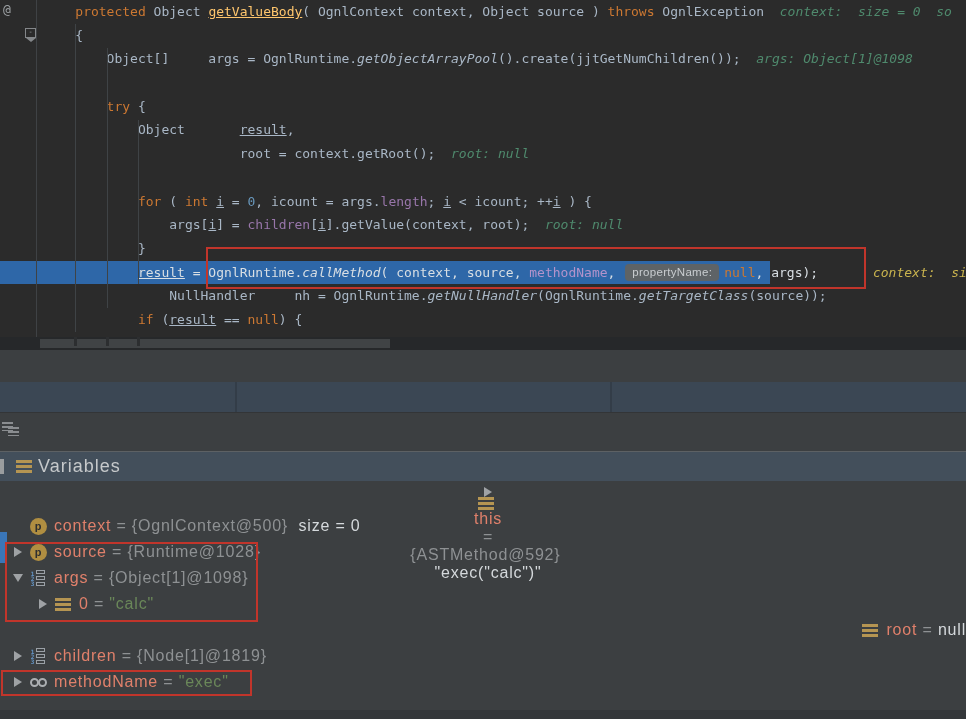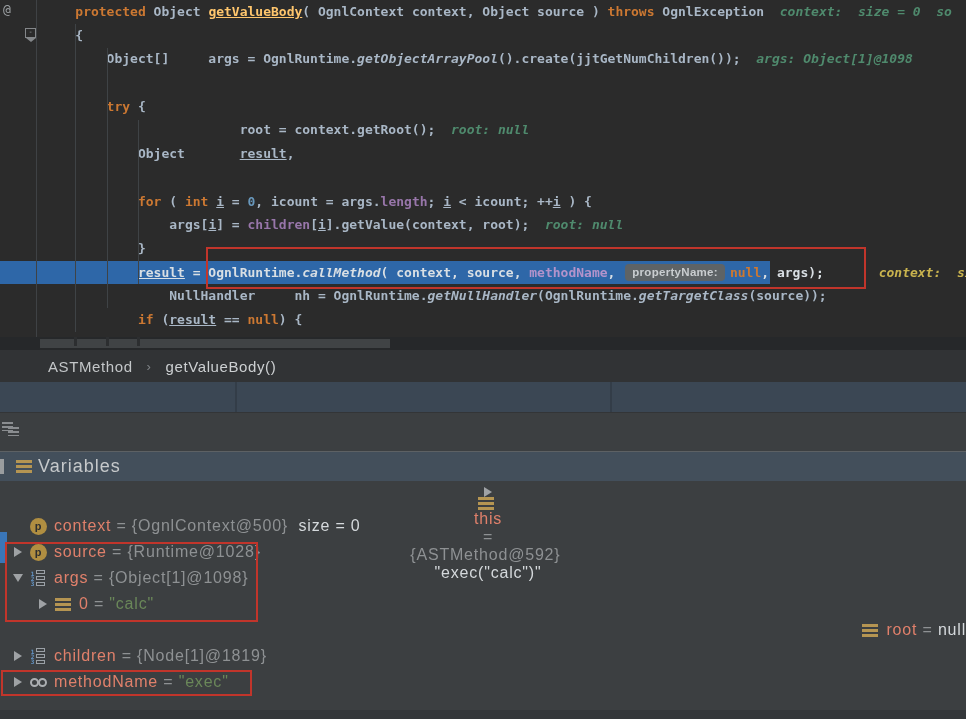--- a/index.html
+++ b/index.html
@@ -3,21 +3,21 @@
 <meta charset="utf-8">
 <style>
   html,body{margin:0;padding:0;}
   body{width:966px;height:719px;overflow:hidden;background:#3C3F41;position:relative;
        font-family:"Liberation Sans",sans-serif;}
   #app{position:absolute;inset:0;width:966px;height:719px;}
 
   
   #editor{position:absolute;left:0;top:0;width:966px;height:337px;background:var(--editor-background,#2B2B2B);
           font-family:"DejaVu Sans Mono",monospace;font-size:13px;overflow:hidden;}
-  #code-lines{position:absolute;left:0;top:0;width:770px;font-weight:bold;}
+  #code-lines{position:absolute;left:0;top:0;width:770px;}
   .code-line{height:23.7px;line-height:23.7px;white-space:pre;padding-left:44px;color:#A9B7C6;}
   .code-line.exec{background:var(--execution-line,#2E67A8);}
   .tk-pl{color:#A9B7C6;}
   .tk-kw{color:var(--keyword,#CC7832);}
   .tk-decl{color:#FFC66D;text-decoration:underline;}
   .tk-it{color:#A9B7C6;font-style:italic;}
   .tk-und{color:#A9B7C6;text-decoration:underline;}
   .tk-fld{color:var(--field,#9876AA);}
   .tk-num{color:#6897BB;}
   .exec .tk-pl,.exec .tk-und,.exec .tk-it{color:#D9DFE4;}
@@ -100,22 +100,22 @@
 
 <div id="app">
 
   <div id="editor">
     <div id="code-lines">
         <div class="code-line"><span class="tk-pl">    </span><span class="tk-kw">protected</span><span class="tk-pl"> Object </span><span class="tk-decl">getValueBody</span><span class="tk-pl">( OgnlContext context, Object source ) </span><span class="tk-kw">throws</span><span class="tk-pl"> OgnlException</span><span class="hint">  context:  size = 0  so</span></div>
         <div class="code-line"><span class="tk-pl">    {</span></div>
         <div class="code-line"><span class="tk-pl">        Object[]     args = OgnlRuntime.</span><span class="tk-it">getObjectArrayPool</span><span class="tk-pl">().create(jjtGetNumChildren());</span><span class="hint">  args: Object[1]@1098</span></div>
         <div class="code-line"></div>
         <div class="code-line"><span class="tk-kw">        try</span><span class="tk-pl"> {</span></div>
+        <div class="code-line"><span class="tk-pl">            Object       </span><span class="tk-und">result</span><span class="tk-pl">,</span></div>
         <div class="code-line"><span class="tk-pl">                         root = context.getRoot();</span><span class="hint">  root: null</span></div>
-        <div class="code-line"><span class="tk-pl">            Object       </span><span class="tk-und">result</span><span class="tk-pl">,</span></div>
         <div class="code-line"></div>
         <div class="code-line"><span class="tk-kw">            for</span><span class="tk-pl"> ( </span><span class="tk-kw">int</span><span class="tk-pl"> </span><span class="tk-und">i</span><span class="tk-pl"> = </span><span class="tk-num">0</span><span class="tk-pl">, icount = args.</span><span class="tk-fld">length</span><span class="tk-pl">; </span><span class="tk-und">i</span><span class="tk-pl"> &lt; icount; ++</span><span class="tk-und">i</span><span class="tk-pl"> ) {</span></div>
         <div class="code-line"><span class="tk-pl">                args[</span><span class="tk-und">i</span><span class="tk-pl">] = </span><span class="tk-fld">children</span><span class="tk-pl">[</span><span class="tk-und">i</span><span class="tk-pl">].getValue(context, root);</span><span class="hint">  root: null</span></div>
         <div class="code-line"><span class="tk-pl">            }</span></div>
         <div class="code-line exec"><span class="tk-pl">            </span><span class="tk-und">result</span><span class="tk-pl"> = OgnlRuntime.</span><span class="tk-it">callMethod</span><span class="tk-pl">( context, source, </span><span class="tk-fld">methodName</span><span class="tk-pl">, </span><span class="chip">propertyName:</span><span class="tk-kw">null</span><span class="tk-pl">, args);</span><span class="hint hint-exec">       context:  siz</span></div>
         <div class="code-line"><span class="tk-pl">                NullHandler     nh = OgnlRuntime.</span><span class="tk-it">getNullHandler</span><span class="tk-pl">(OgnlRuntime.</span><span class="tk-it">getTargetClass</span><span class="tk-pl">(source));</span></div>
         <div class="code-line"><span class="tk-kw">            if</span><span class="tk-pl"> (</span><span class="tk-und">result</span><span class="tk-pl"> == </span><span class="tk-kw">null</span><span class="tk-pl">) {</span></div>
       </div>
     <div class="iguide" style="left:75px;top:24px;height:308px;"></div>
     <div class="iguide" style="left:107px;top:48px;height:260px;"></div>
@@ -128,25 +128,20 @@
     </div>
   </div>
 
   <div id="scroll-strip">
     <div id="scroll-thumb"></div>
     <div class="thumb-gap" style="left:74px;"></div>
     <div class="thumb-gap" style="left:106px;"></div>
     <div class="thumb-gap" style="left:137px;"></div>
   </div>
 
-  <div id="breadcrumb">
-    <span class="bc-item">ASTMethod</span>
-    <span class="bc-sep">›</span>
-    <span class="bc-item bc-method">getValueBody()</span>
-  </div>
 
   <div id="tab-band">
     <div class="tb-div" style="left:235px;"></div>
     <div class="tb-div" style="left:610px;"></div>
   </div>
 
   <div id="tool-band">
     <div class="ic-lines" style="left:2px;top:9px;"></div>
     <div class="ic-lines" style="left:8px;top:14px;"></div>
   </div>

